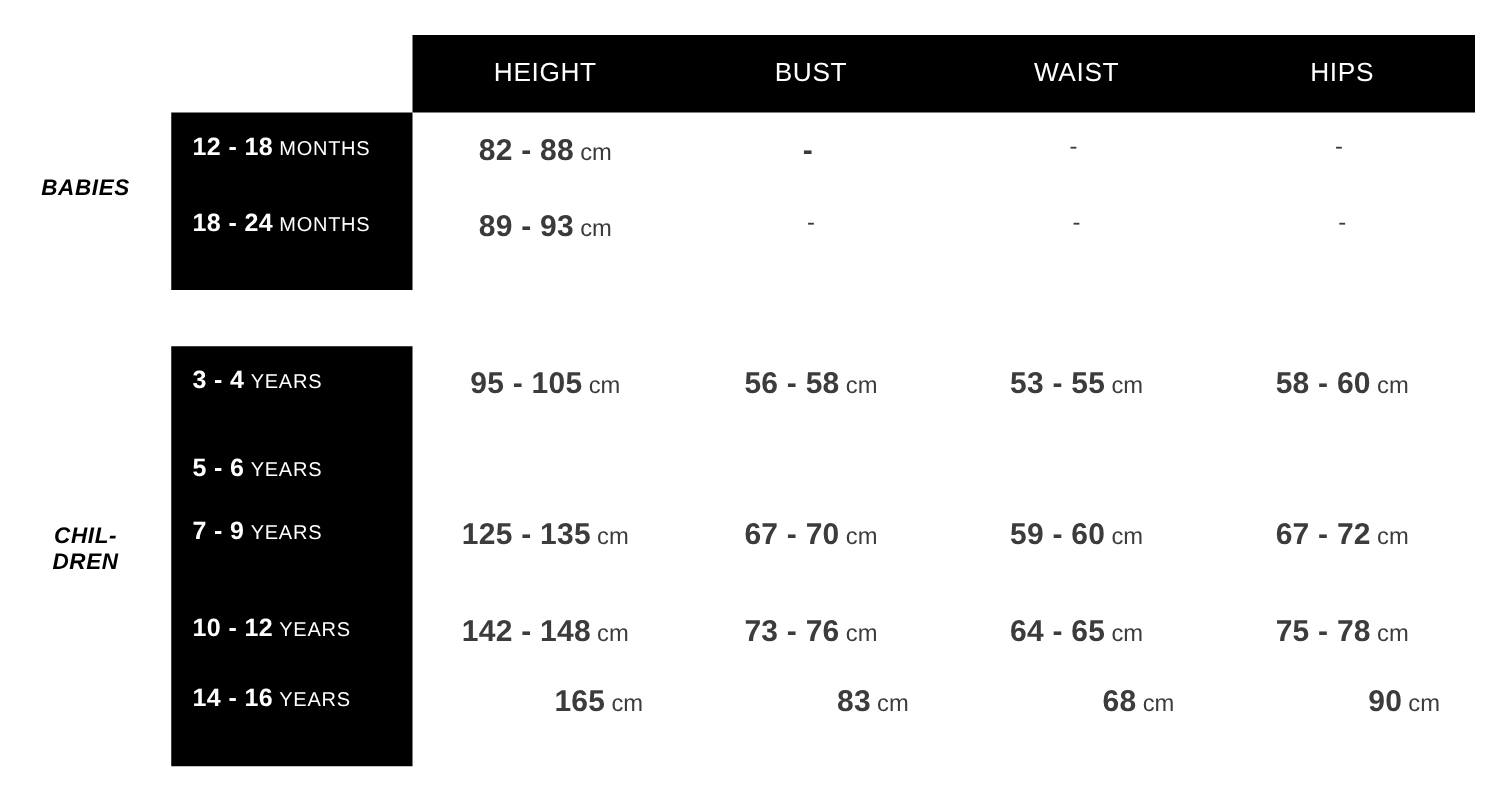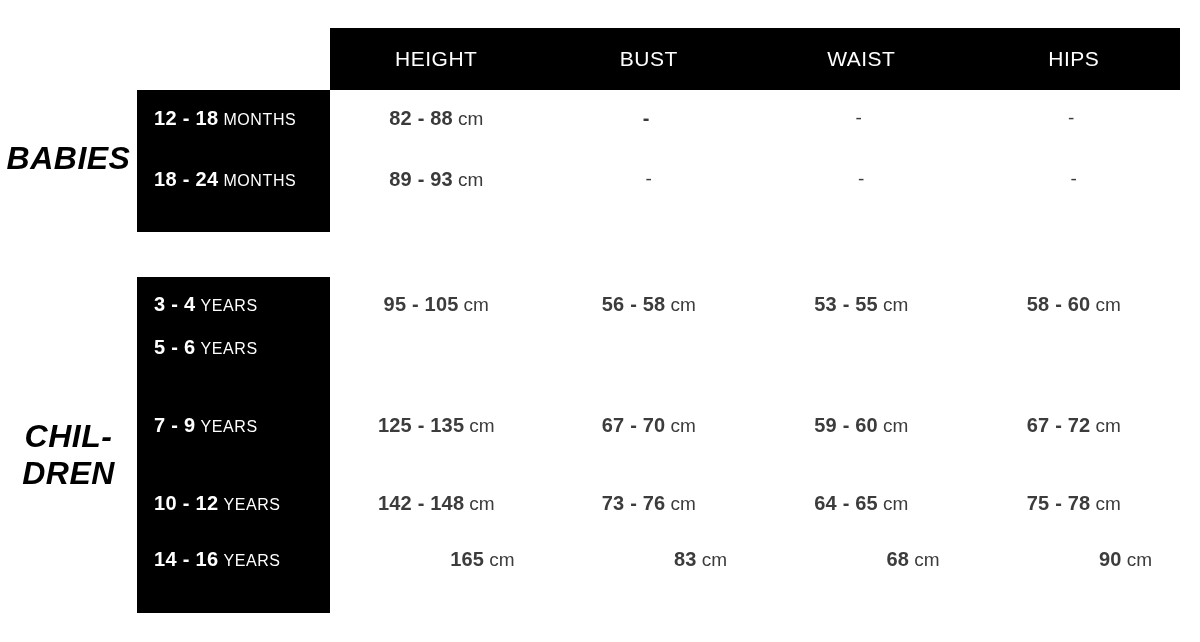--- a/index.html
+++ b/index.html
@@ -57,21 +57,21 @@
     top: 277px;
     width: 193px;
     height: 336px;
   }
 
   
   .group-caption {
     position: absolute;
     font-style: italic;
     font-weight: bold;
-    font-size: 32px;
+    font-size: 18px;
     letter-spacing: 0.5px;
     text-align: center;
     line-height: 1.16;
     color: #000000;
   }
   #babies-caption {
     left: 0px;
     top: 140px;
     width: 137px;
   }
@@ -112,21 +112,21 @@
     flex: 1 1 auto;
     display: flex;
   }
   .val-cell {
     flex: 1 1 0;
     text-align: center;
     white-space: nowrap;
     color: #3c3c3c;
   }
   .val-num {
-    font-size: 20px;
+    font-size: 24px;
     font-weight: bold;
     letter-spacing: 0.2px;
   }
   .val-unit {
     font-size: 19px;
     font-weight: 400;
     margin-left: 5px;
   }
   .val-dash {
     font-size: 19px;
@@ -134,21 +134,21 @@
     color: #3c3c3c;
   }
 
   
   .babies .val-cell { color: #3a3a3a; }
 
   
   #row-b1 { top: 107px; height: 44px; }
   #row-b2 { top: 168px; height: 44px; }
   #row-c1 { top: 293px; height: 44px; }
-  #row-c2 { top: 336px; height: 44px; }
+  #row-c2 { top: 364px; height: 44px; }
   #row-c3 { top: 414px; height: 44px; }
   #row-c4 { top: 492px; height: 44px; }
   #row-c5 { top: 548px; height: 44px; }
 
   
   #row-c5 .val-cell { text-align: right; padding-right: 28px; }
 </style>
 </head>
 <body>
 

